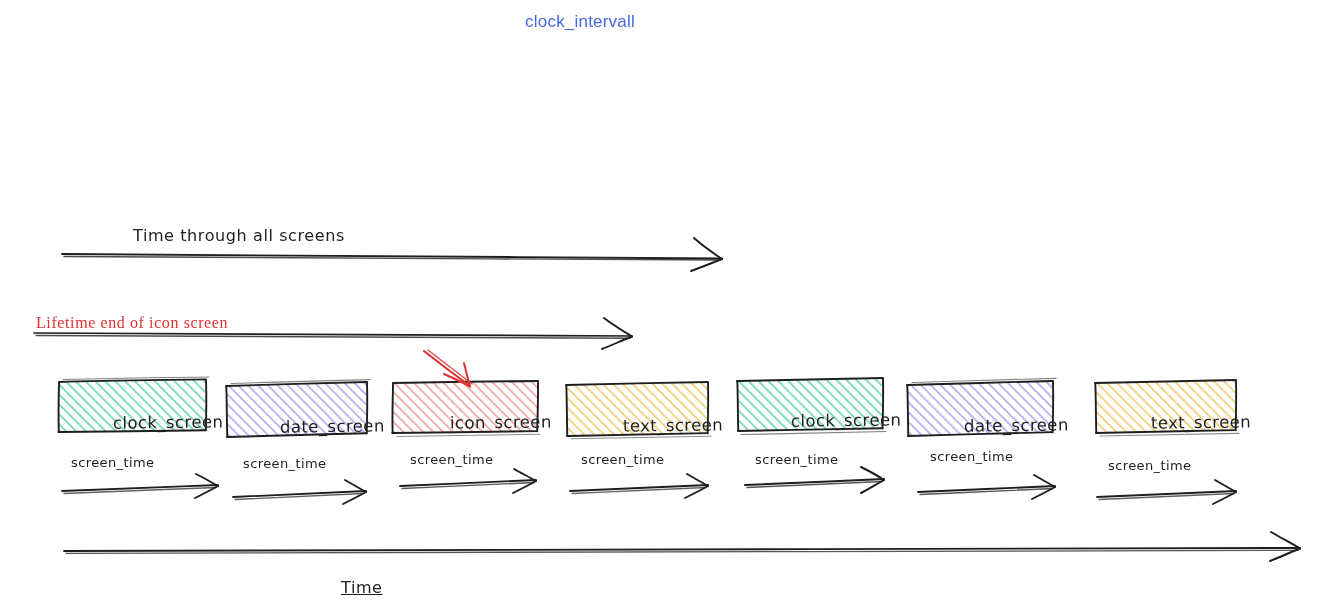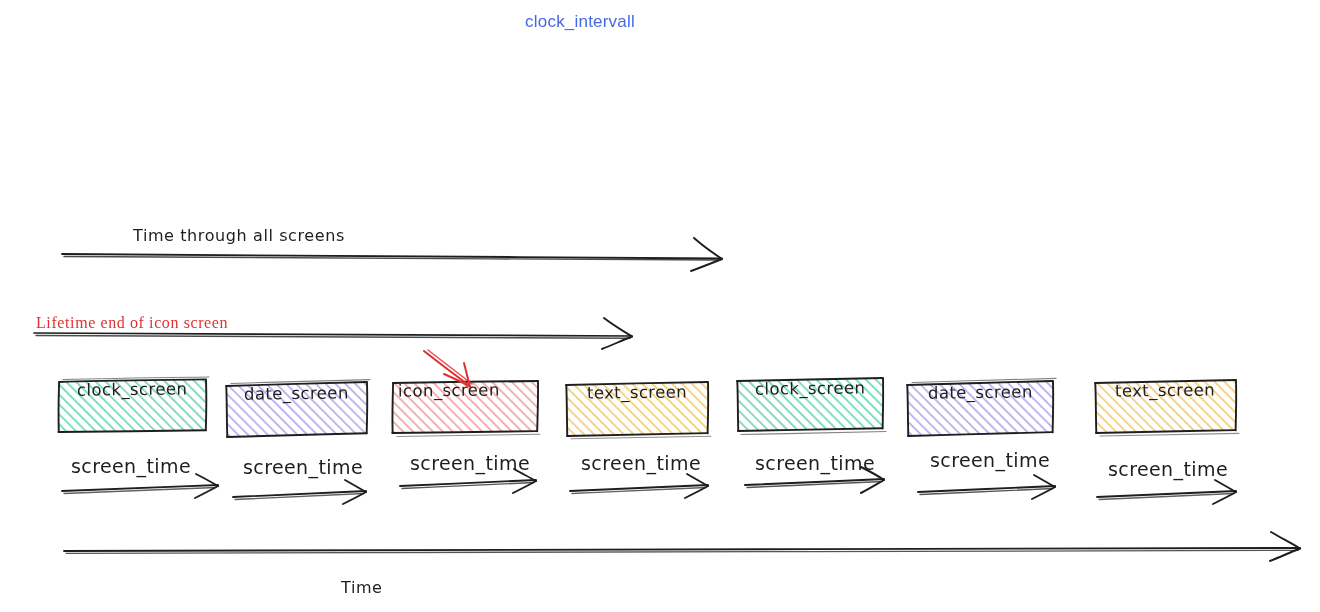--- a/index.html
+++ b/index.html
@@ -35,31 +35,32 @@
     font-family: "DejaVu Sans", sans-serif;
     font-size: 16px;
     color: #1e1e1e;
     white-space: nowrap;
     letter-spacing: 0.6px;
   }
   .hand-label.red {
     color: #e03131;
   }
   .hand-label.small {
-    font-size: 19px;
+    font-size: 13px;
     letter-spacing: 0.4px;
   }
 
   
   .screen-box {
     position: absolute;
     box-sizing: border-box;
     display: flex;
-    align-items: flex-start;
+    align-items: flex-end;
     justify-content: center;
+    margin-left: 36px;
   }
   .screen-box .box-label {
     position: relative;
     z-index: 3;
     font-family: "DejaVu Sans", sans-serif;
     font-size: 16.5px;
     color: #1e1e1e;
     letter-spacing: 0.4px;
     white-space: nowrap;
     transform: rotate(-0.7deg);
@@ -230,31 +231,31 @@
     <path class="stroke-dark" stroke-width="1.3" opacity="0.7" d="M1099,499.5 C1145,497.5 1192,495.5 1234,493.5"></path>
     <path class="stroke-dark" stroke-width="1.9" d="M1215,480 C1222,484 1229,488 1236,492"></path>
     <path class="stroke-dark" stroke-width="1.9" d="M1236,492 C1229,496 1221,500 1213,504"></path>
   </g>
 </svg>
 
 <div class="hand-label" style="left:133px; top:226px;">Time through all screens</div>
 
 <div class="hand-label red" style="left:36px; top:314px;font-family:Liberation Serif, serif;">Lifetime end of icon screen</div>
 
-<div class="hand-label" style="left:341px; top:578px;">Time</div>
+<div class="hand-label" style="left:341px; top:578px;text-decoration:underline;">Time</div>
 
 <div class="screen-box" style="left:58px; top:380px; width:148px; height:52px;">
   <span class="box-label">clock_screen</span>
 </div>
 
 <div class="screen-box" style="left:226px; top:384px; width:141px; height:52px;">
   <span class="box-label">date_screen</span>
 </div>
 
-<div class="screen-box" style="left:376px; top:381px; width:146px; height:51px;">
+<div class="screen-box" style="left:392px; top:381px; width:146px; height:51px;">
   <span class="box-label">icon_screen</span>
 </div>
 
 <div class="screen-box" style="left:566px; top:383px; width:142px; height:52px;">
   <span class="box-label">text_screen</span>
 </div>
 
 <div class="screen-box" style="left:737px; top:379px; width:146px; height:51px;">
   <span class="box-label">clock_screen</span>
 </div>

